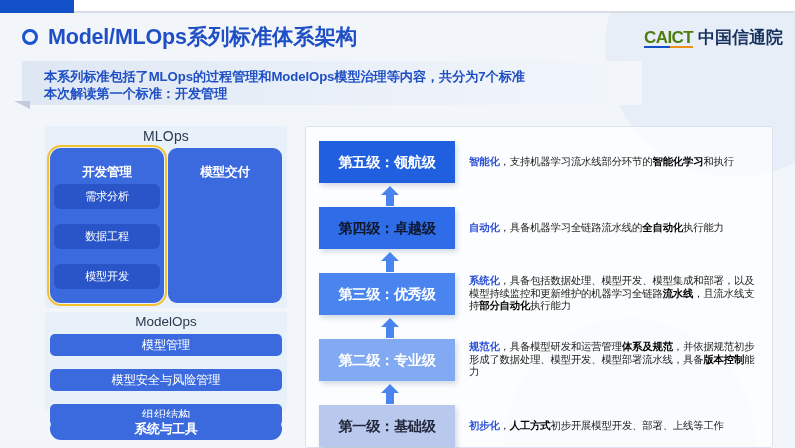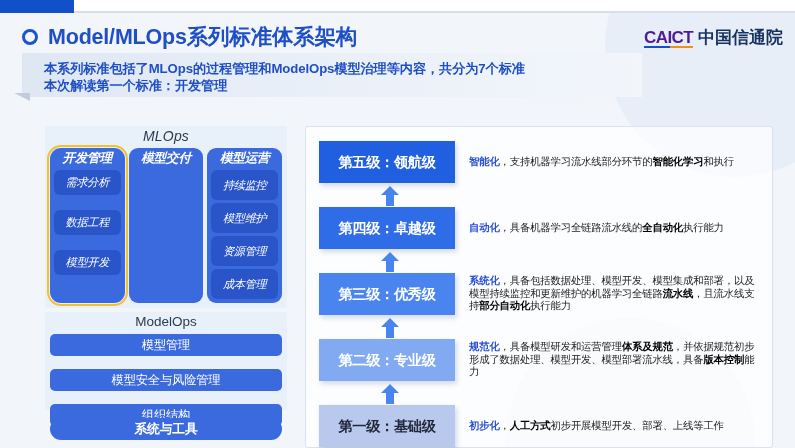--- a/index.html
+++ b/index.html
@@ -83,21 +83,21 @@
     position: absolute;
     right: 12px; top: 15px;
     display: flex;
     align-items: flex-start;
     z-index: 5;
   }
   .logo-caict {
     position: relative;
     font-size: 17px;
     font-weight: bold;
-    color: #4c1d95;
+    color: #4d7c0f;
     letter-spacing: -0.6px;
     line-height: 19px;
   }
   .logo-underline {
     position: absolute;
     left: 0; bottom: -1px;
     width: 100%; height: 2.5px;
     display: flex;
   }
   .logo-underline i { height: 100%; display: block; }
@@ -108,21 +108,21 @@
     font-weight: bold;
     color: #16315e;
     margin-left: 5px;
     line-height: 19px;
     letter-spacing: 0px;
   }
 
   
   .subtitle-band {
     position: absolute;
-    left: 22px; top: 40px;
+    left: 22px; top: 48px;
     width: 620px; height: 44px;
     background: linear-gradient(to right, #dfe7f3 0%, #e9eff8 45%, #f2f6fb 100%);
     z-index: 3;
     padding-left: 16px;
   }
   .subtitle-band .tail {
     position: absolute;
     left: -8px; bottom: -4px;
     width: 16px; height: 8px;
     background: #c2ccdd;
@@ -147,21 +147,20 @@
     width: 242px; height: 322px;
     z-index: 3;
   }
 
   .mlops-box {
     position: absolute;
     left: 0; top: 0;
     width: 242px; height: 182px;
     background: #e8f1fa;
     border-radius: 2px;
-    font-style: italic;
   }
   .mlops-caption {
     position: absolute;
     left: 0; top: 2px;
     width: 242px;
     text-align: center;
     font-size: 14px;
     color: #2b3a4d;
     letter-spacing: 0.2px;
   }
@@ -171,21 +170,21 @@
     left: 5px; top: 22px;
     width: 232px; height: 155px;
     display: flex;
     gap: 4px;
   }
   .mcol {
     position: relative;
     flex: 1;
     background: #3b6ade;
     border-radius: 9px;
-    padding: 2px 4px 4px 4px;
+    padding: 16px 4px 4px 4px;
     display: flex;
     flex-direction: column;
   }
   .mcol.highlight {
     outline: 2.5px solid #f5c02e;
     outline-offset: 1px;
     border-radius: 11px;
   }
   .mcol-head {
     text-align: center;
@@ -370,29 +369,20 @@
             <div class="mcol-head">开发管理</div>
             <div class="mcol-items sparse">
               <div class="mitem">需求分析</div>
               <div class="mitem">数据工程</div>
               <div class="mitem">模型开发</div>
             </div>
           </div>
           <div class="mcol">
             <div class="mcol-head">模型交付</div>
           </div>
-          <div class="mcol">
-            <div class="mcol-head">模型运营</div>
-            <div class="mcol-items dense">
-              <div class="mitem">持续监控</div>
-              <div class="mitem">模型维护</div>
-              <div class="mitem">资源管理</div>
-              <div class="mitem">成本管理</div>
-            </div>
-          </div>
         </div>
     </div>
 
     <div class="modelops-box">
       <div class="modelops-caption">ModelOps</div>
       <div class="mo-bars" id="modelops-bars">
           <div class="mo-bar">模型管理</div>
           <div class="mo-bar">模型安全与风险管理</div>
           <div class="mo-bar">组织结构</div>
         </div>
@@ -406,21 +396,21 @@
         <div class="level-row" style="top: 14px;">
           <div class="lv-box" style="background: rgb(31, 95, 224); color: rgb(255, 255, 255);">第五级：领航级</div>
           <div class="lv-desc"><span class="lv-key">智能化</span>，支持机器学习流水线部分环节的<b>智能化学习</b>和执行</div>
         </div>
         <div class="arrow-up" style="top: 58px;">
           <svg width="22" height="22" viewBox="0 0 22 22">
             <path d="M11 1 L20 10 L15 10 L15 21 L7 21 L7 10 L2 10 Z" fill="#4a85ef"></path>
           </svg>
         </div>
         <div class="level-row" style="top: 80px;">
-          <div class="lv-box" style="background: rgb(46, 108, 232); color: #ffffff;">第四级：卓越级</div>
+          <div class="lv-box" style="background: rgb(46, 108, 232); color: #0f172a;">第四级：卓越级</div>
           <div class="lv-desc"><span class="lv-key">自动化</span>，具备机器学习全链路流水线的<b>全自动化</b>执行能力</div>
         </div>
         <div class="arrow-up" style="top: 124px;">
           <svg width="22" height="22" viewBox="0 0 22 22">
             <path d="M11 1 L20 10 L15 10 L15 21 L7 21 L7 10 L2 10 Z" fill="#4a85ef"></path>
           </svg>
         </div>
         <div class="level-row" style="top: 146px;">
           <div class="lv-box" style="background: rgb(74, 133, 239); color: rgb(255, 255, 255);">第三级：优秀级</div>
           <div class="lv-desc"><span class="lv-key">系统化</span>，具备包括数据处理、模型开发、模型集成和部署，以及模型持续监控和更新维护的机器学习全链路<b>流水线</b>，且流水线支持<b>部分自动化</b>执行能力</div>

